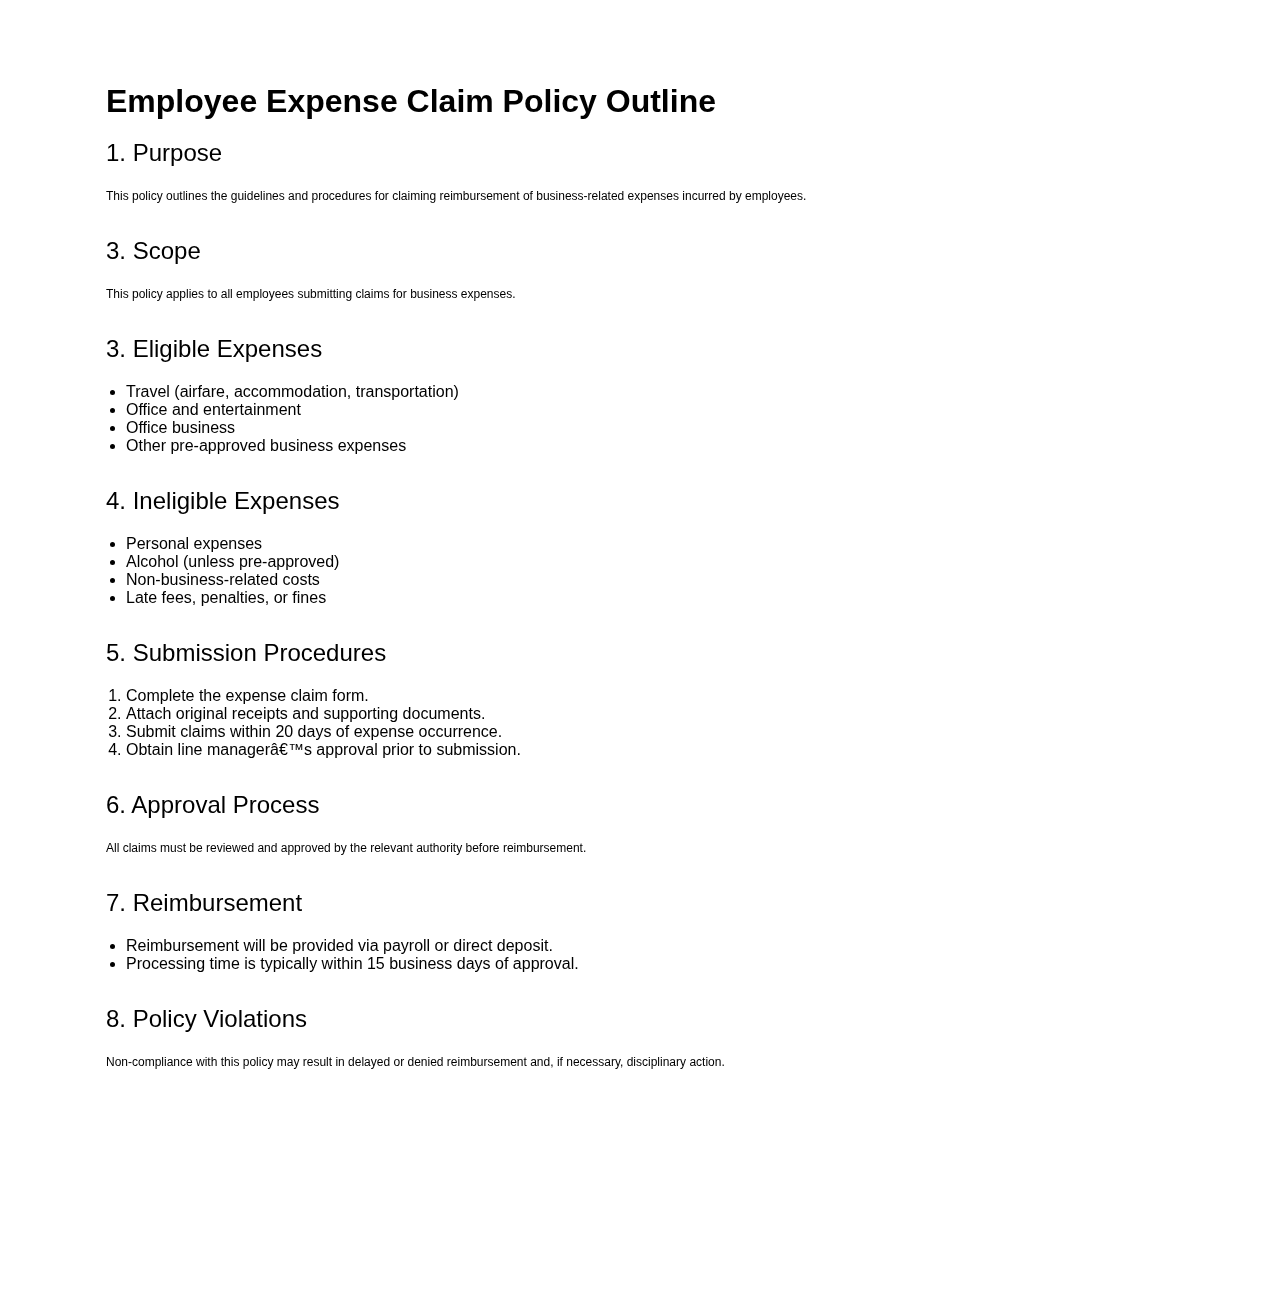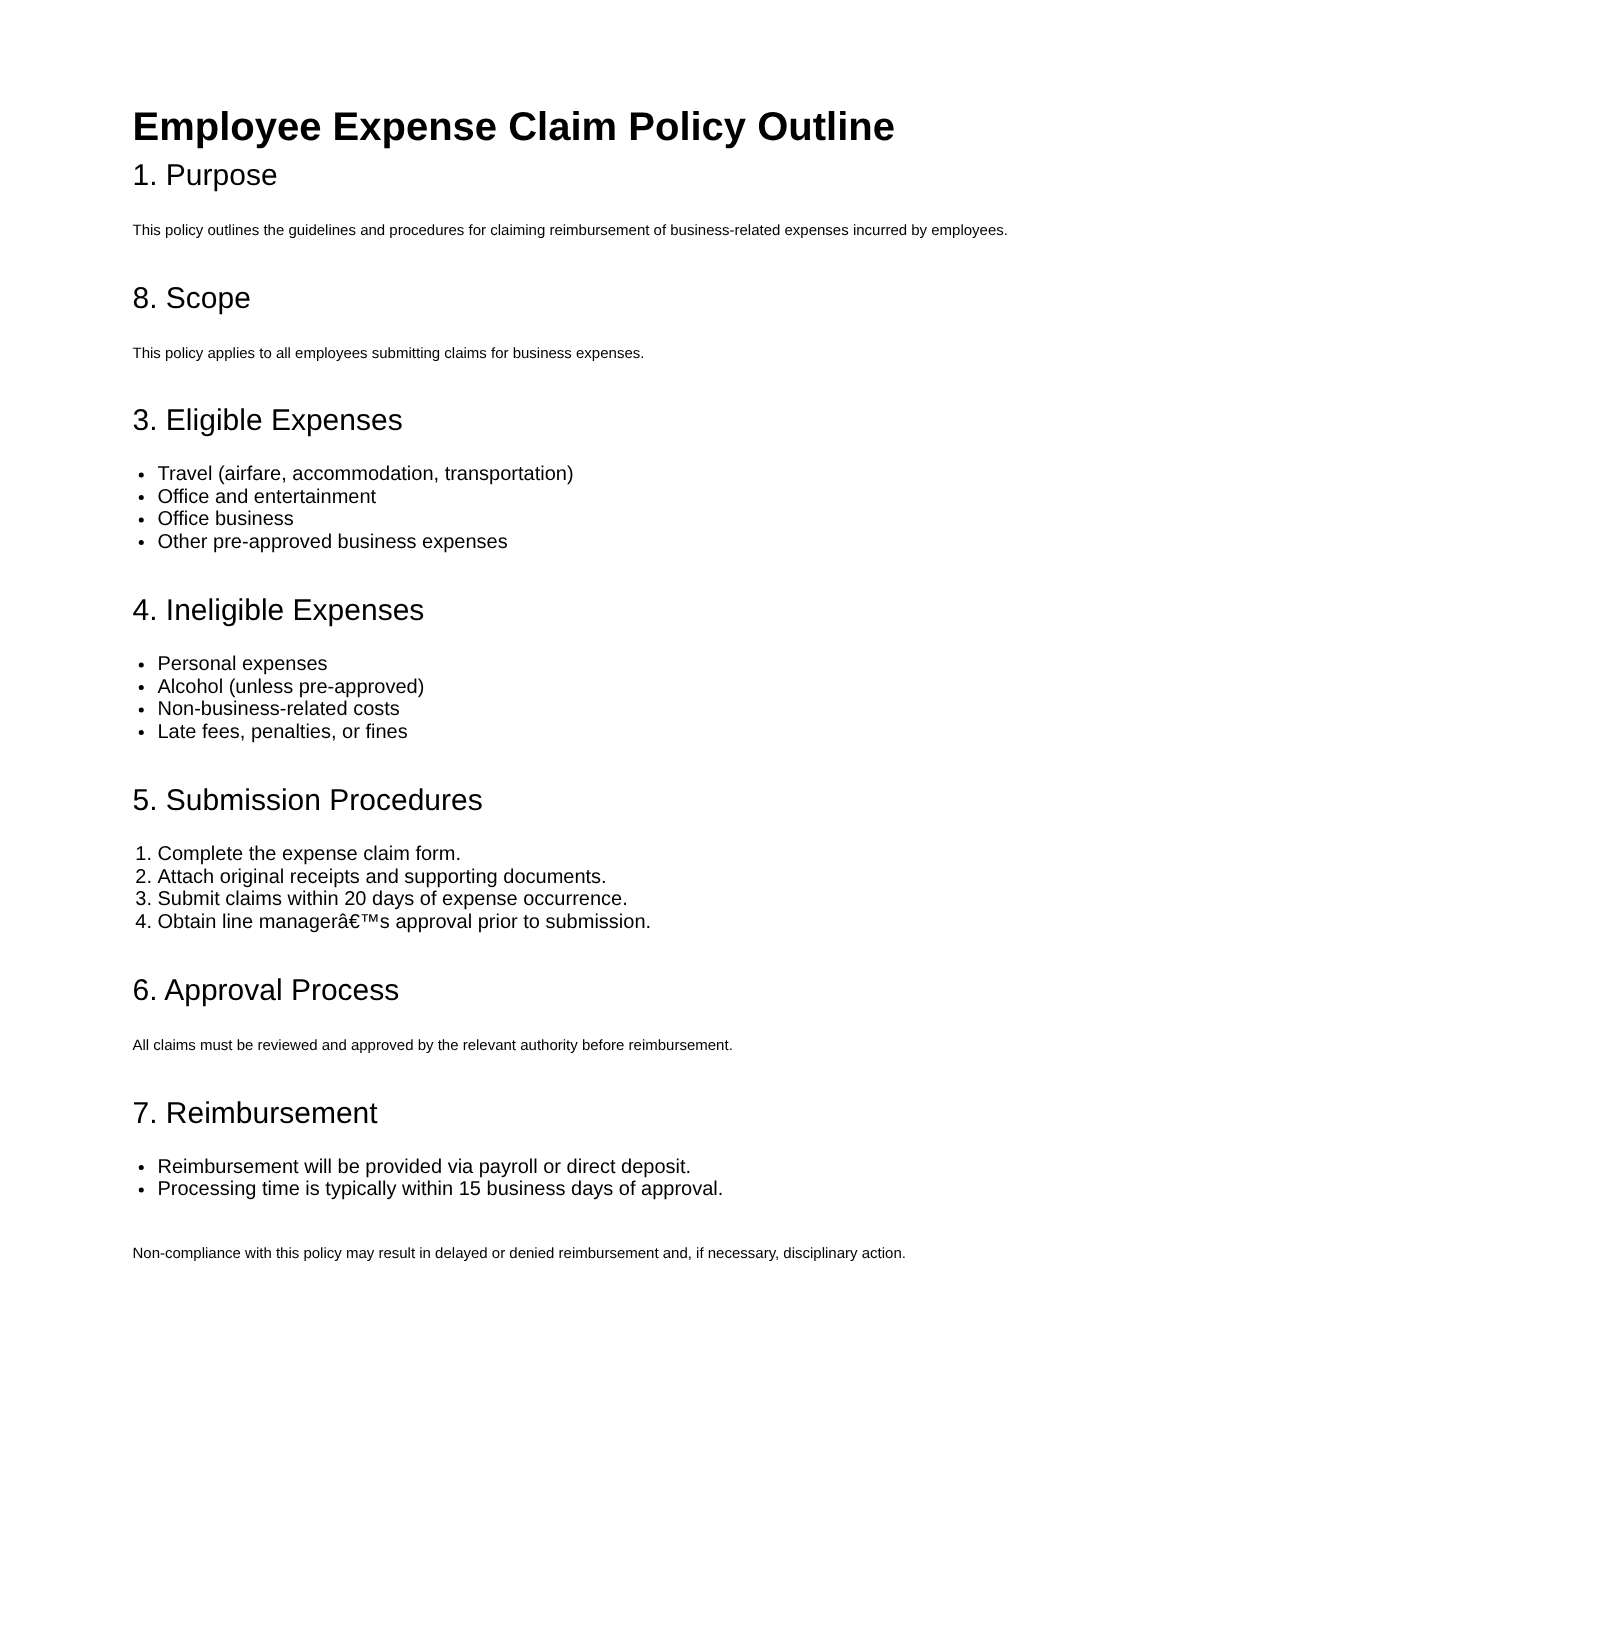--- a/index.html
+++ b/index.html
@@ -1,37 +1,37 @@
 <!DOCTYPE html>
 <html><head>
 <meta charset="utf-8">
 <style>
   html, body { margin: 0; padding: 0; background: #ffffff; }
   body { font-family: "Liberation Sans", sans-serif; color: #000000; width: 1278px; min-height: 1300px; }
   .page { padding: 83px 0 0 106px; }
-  h1 { font-size: 32px; font-weight: bold; margin: 0 0 7px 0; line-height: 37px; }
+  h1 { font-size: 32px; font-weight: bold; margin: 0 0 19px 0; line-height: 37px; }
   section { display: flow-root; padding-bottom: 32px; }
   h2 { font-size: 24px; font-weight: normal; margin: 0 0 20px 0; line-height: 28px; }
   p { font-size: 12px; margin: 0; line-height: 18px; }
   ul, ol { margin: 0; padding-left: 20px; font-size: 16px; line-height: 18px; }
   li { line-height: 18px; }
 </style>
 </head>
 <body>
 
 <div class="page">
   <h1>Employee Expense Claim Policy Outline</h1>
 
   <section>
     <h2>1. Purpose</h2>
     <p>This policy outlines the guidelines and procedures for claiming reimbursement of business-related expenses incurred by employees.</p>
   </section>
 
   <section>
-    <h2>8. Scope</h2>
+    <h2>3. Scope</h2>
     <p>This policy applies to all employees submitting claims for business expenses.</p>
   </section>
 
   <section>
     <h2>3. Eligible Expenses</h2>
     <ul>
       <li>Travel (airfare, accommodation, transportation)</li>
       <li>Office and entertainment</li>
       <li>Office business</li>
       <li>Other pre-approved business expenses</li>
@@ -65,15 +65,16 @@
 
   <section>
     <h2>7. Reimbursement</h2>
     <ul>
       <li>Reimbursement will be provided via payroll or direct deposit.</li>
       <li>Processing time is typically within 15 business days of approval.</li>
     </ul>
   </section>
 
   <section>
+    <h2>8. Policy Violations</h2>
     <p>Non-compliance with this policy may result in delayed or denied reimbursement and, if necessary, disciplinary action.</p>
   </section>
 </div>
 
 </body></html>

